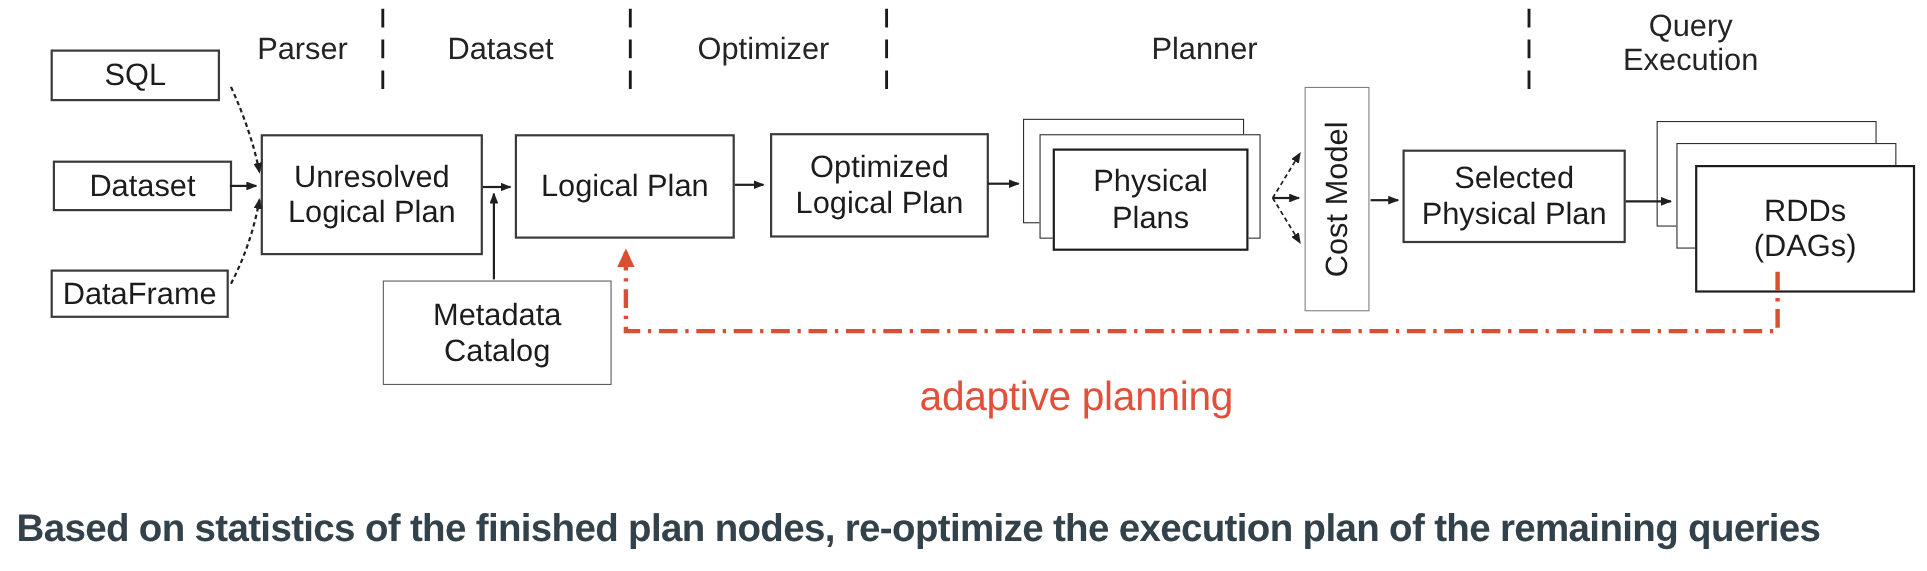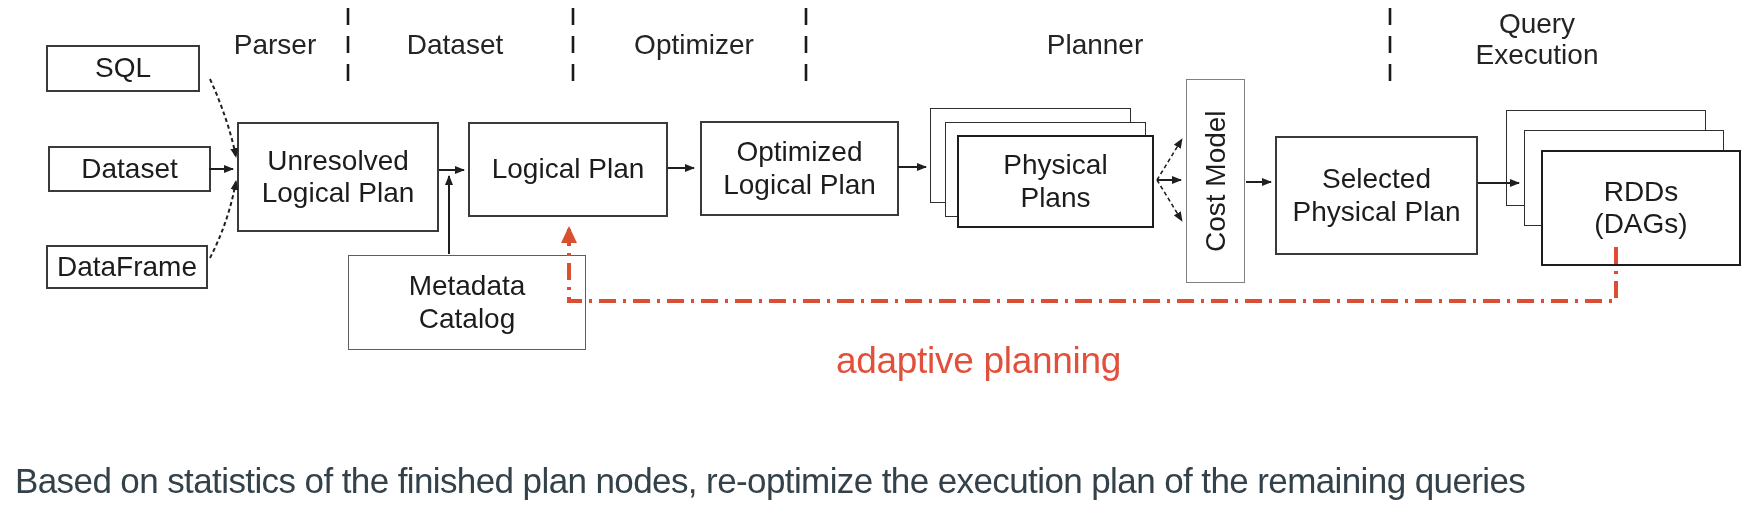--- a/index.html
+++ b/index.html
@@ -27,21 +27,21 @@
   .stage{
     position:absolute;transform:translateX(-50%);text-align:center;
     font-size:28px;color:#242424;white-space:pre-line;line-height:1.12;
   }
   .adaptive{
     position:absolute;left:836px;top:340px;font-size:37px;letter-spacing:-0.3px;
     color:var(--adaptive-text-red);
   }
   .caption{
     position:absolute;left:15px;top:461px;font-size:35px;letter-spacing:-0.6px;
-    color:var(--caption-color);white-space:nowrap;
+    color:var(--caption-color);white-space:nowrap;font-weight:bold;
   }
   svg.wires{position:absolute;left:0;top:0;z-index:3;pointer-events:none;}
   .arrow{stroke:var(--line-color);stroke-width:2;fill:none;}
   .dash{stroke-dasharray:4 3;}
   .dash2{stroke-width:1.6;stroke-dasharray:4 3;}
   .divider{stroke:#1a1a1a;stroke-width:2.6;stroke-dasharray:17 11;fill:none;}
   .red{stroke:var(--feedback-red);stroke-width:4;fill:none;stroke-dasharray:17 7 3 7;}
 </style>
 </head>
 <body>
@@ -89,35 +89,35 @@
   <div class="stage" style="left:1537px;top:8px">Query
 Execution</div>
 
   <div class="box" style="left:46px;top:45px;width:154px;height:47px">SQL</div>
   <div class="box" style="left:48px;top:146px;width:163px;height:46px">Dataset</div>
   <div class="box" style="left:46px;top:245px;width:162px;height:44px">DataFrame</div>
 
   <div class="box" style="left:237px;top:122px;width:202px;height:110px">Unresolved
 Logical Plan</div>
   <div class="box" style="left:468px;top:122px;width:200px;height:95px">Logical Plan</div>
-  <div class="box thin" style="left:348px;top:255px;width:238px;height:95px">Metadata
+  <div class="box thin" style="left:348px;top:255px;width:208px;height:95px">Metadata
 Catalog</div>
   <div class="box" style="left:700px;top:121px;width:199px;height:95px">Optimized
 Logical Plan</div>
 
   <div class="box stackb" style="left:930px;top:108px;width:201px;height:95px"></div>
   <div class="box stackb" style="left:945px;top:122px;width:201px;height:95px"></div>
-  <div class="box stackf" style="left:957px;top:135px;width:197px;height:93px">Physical
+  <div class="box stackf" style="left:957px;top:135px;width:178px;height:93px">Physical
 Plans</div>
 
   <div class="box cost" style="left:1186px;top:79px;width:59px;height:204px">
     <span class="vert">Cost Model</span>
   </div>
 
-  <div class="box" style="left:1275px;top:136px;width:203px;height:119px">Selected
+  <div class="box" style="left:1275px;top:136px;width:203px;height:85px">Selected
 Physical Plan</div>
 
   <div class="box stackb" style="left:1506px;top:110px;width:200px;height:96px"></div>
   <div class="box stackb" style="left:1524px;top:130px;width:200px;height:96px"></div>
   <div class="box stackf" style="left:1541px;top:150px;width:200px;height:116px">RDDs
 (DAGs)</div>
 
   <div class="adaptive">adaptive planning</div>
   <div class="caption">Based on statistics of the finished plan nodes, re-optimize the execution plan of the remaining queries</div>
 

